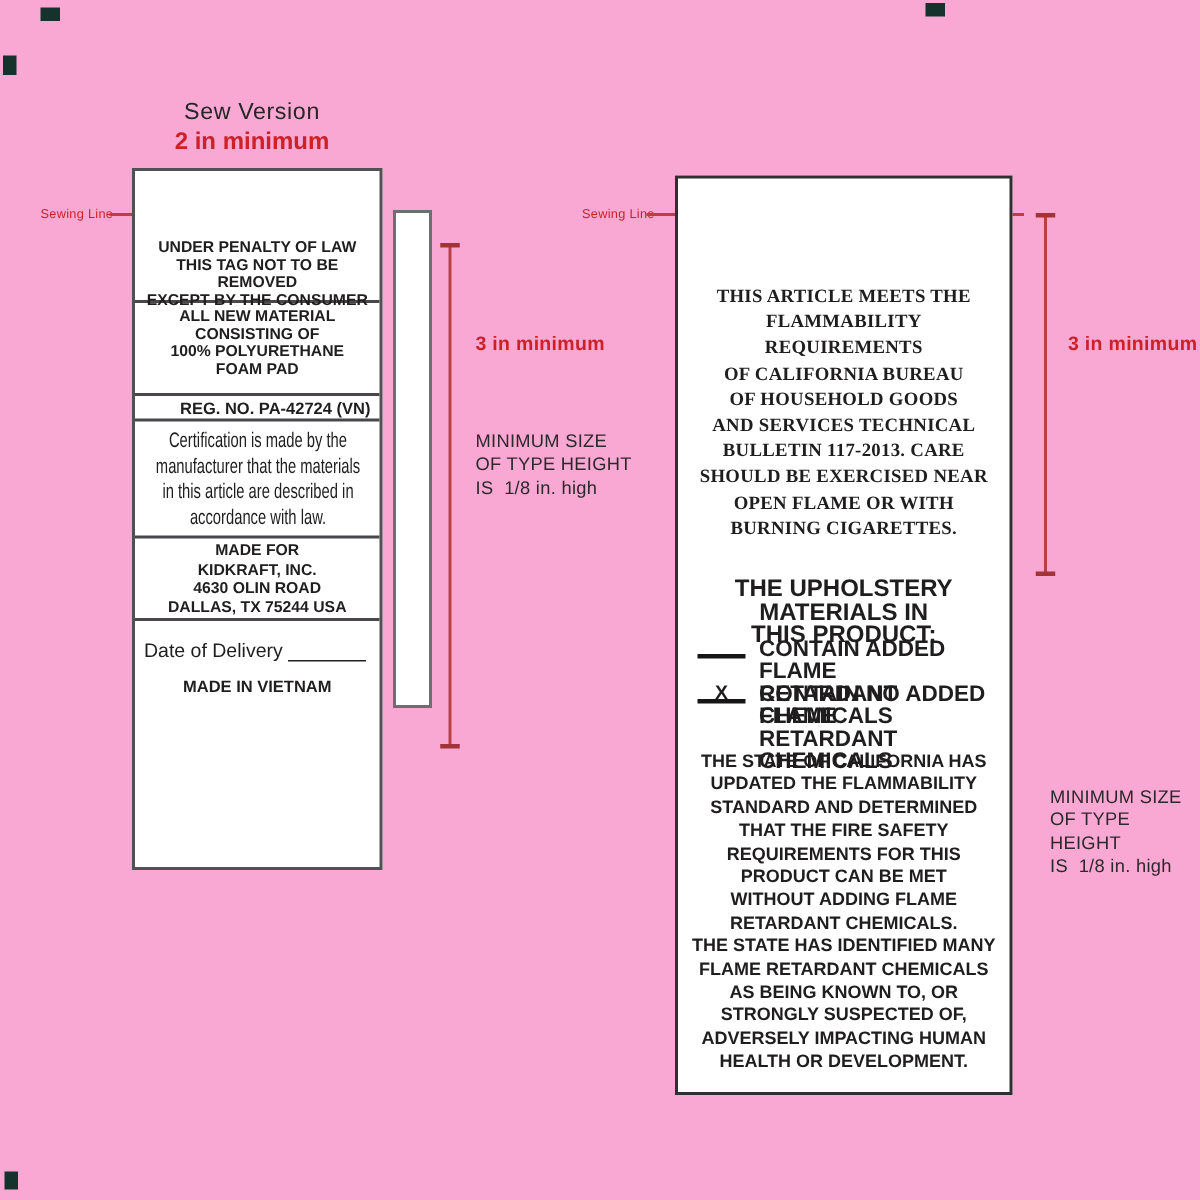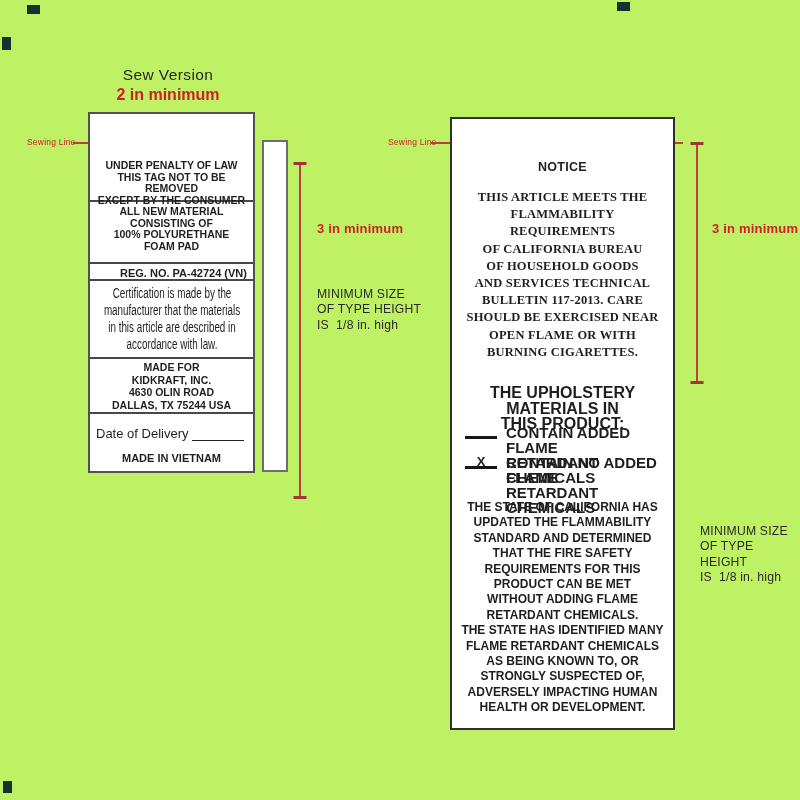--- a/index.html
+++ b/index.html
@@ -1,27 +1,27 @@
 <!DOCTYPE html>
 <html style="--red-text: #cc2127; --red-line: #bb4046; --ink: #1f1d1e;"><head>
 <meta charset="utf-8">
 <style>
   * { margin:0; padding:0; box-sizing:border-box; }
   html,body { background:#fff; }
   body { font-family:"Liberation Sans", sans-serif; color:var(--ink,#1f1d1e); }
-  .canvas { position:relative; width:800px; height:800px; background:#bef264; overflow:hidden; }
+  .canvas { position:relative; width:800px; height:800px; background:#f9a8d4; overflow:hidden; }
   .abs { position:absolute; }
   .c { text-align:center; }
   .pre { white-space:pre-line; }
   .prew { white-space:pre-wrap;margin-top:40px; }
   .red { color:var(--red-text,#cc2127); }
 
   
   .label-box { border:2px solid #515153; background:#fff; }
-  #left-box  { left:88px;  top:112px; width:167px; height:361px; }
+  #left-box  { left:88px;  top:112px; width:167px; height:468px; }
   #right-box { left:450px; top:117px; width:225px; height:613px; border-color:#2f2f31; }
   .divider { position:absolute; left:0; right:0; height:2px; background:#49474a; }
 
   
   .t105 { font-size:10.5px; line-height:11.6px; font-weight:700; letter-spacing:0; }
   #lb-penalty  { left:0; right:0; top:46px;  }
   #lb-material { left:0; right:0; top:92px;  }
   #lb-reg      { left:0; right:0; top:153px; font-size:11px; line-height:12px; font-weight:700;margin-left:24px; }
   #lb-cert     { left:-34px; width:232px; top:171px; font-size:14px; line-height:17px; font-weight:400;
                  transform:scaleX(0.703); transform-origin:50% 0; }
@@ -136,21 +136,20 @@
   <div class="abs red hnote" id="left-hnote">3 in minimum</div>
   <div class="abs prew tnote" id="left-tnote">MINIMUM SIZE
 OF TYPE HEIGHT
 IS  1/8 in. high</div>
 
   <div class="abs red sew-label" id="sewr-label">Sewing Line</div>
   <div class="abs connector" id="sewr-conn"></div>
   <div class="abs dashes" id="sewr-dashes"></div>
 
   <div class="abs label-box" id="right-box">
-    <div class="abs c" id="rb-title">NOTICE</div>
     <div class="abs c pre" id="rb-flamm">THIS ARTICLE MEETS THE
 FLAMMABILITY
 REQUIREMENTS
 OF CALIFORNIA BUREAU
 OF HOUSEHOLD GOODS
 AND SERVICES TECHNICAL
 BULLETIN 117-2013. CARE
 SHOULD BE EXERCISED NEAR
 OPEN FLAME OR WITH
 BURNING CIGARETTES.</div>

